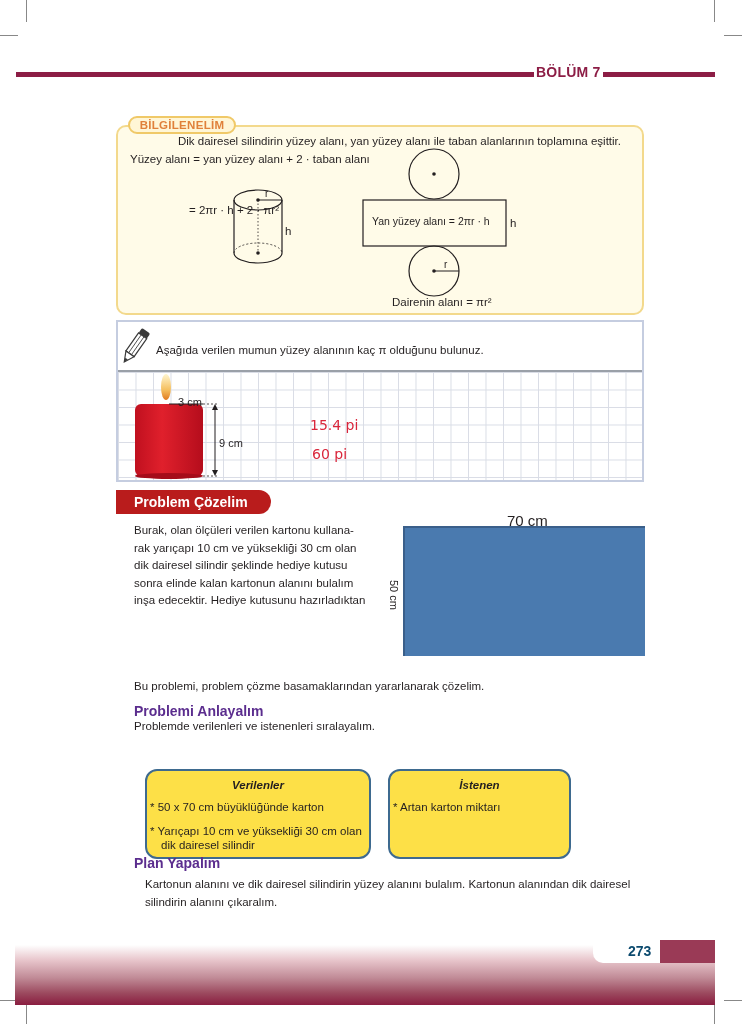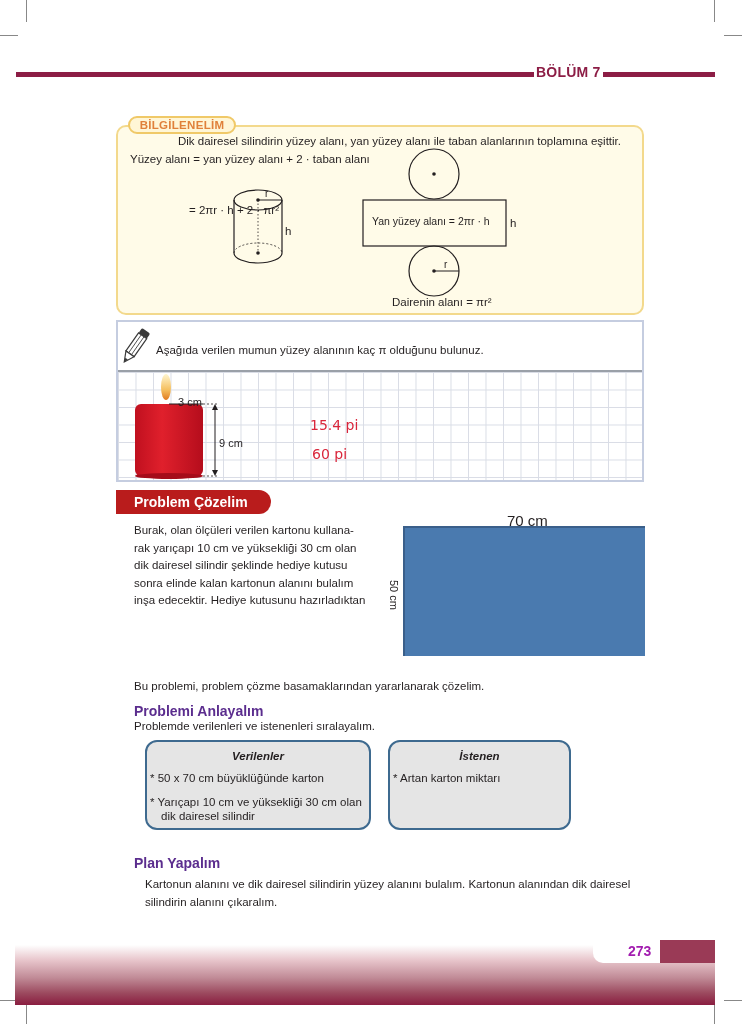--- a/index.html
+++ b/index.html
@@ -33,28 +33,28 @@
   .answer { position:absolute; font-family:"DejaVu Sans", sans-serif; font-size:14px; color:#d9263b; }
   
   .pc-banner { position:absolute; left:116px; top:490px; width:155px; height:24px;
                background:#b91c1c; border-radius:0 12px 12px 0; color:#fff;
                font-family:"Liberation Sans", sans-serif; font-weight:bold; font-size:14px;
                line-height:24px; padding-left:18px; box-sizing:border-box; }
   .para { position:absolute; font-family:"Liberation Sans", sans-serif; font-size:11.5px; line-height:17.5px; color:#231f20; }
   .board { position:absolute; left:403px; top:526px; width:242px; height:130px; background:#4a7aaf;
            border-left:2px solid #3a5f8a; border-top:2px solid #3a5f8a; box-sizing:border-box; }
   .h-purple { position:absolute; font-family:"Liberation Sans", sans-serif; font-weight:bold; font-size:14px; color:#5b2d8e; }
-  .card { position:absolute; top:740px; height:90px; border:2px solid #3e6a8f; border-radius:12px; box-sizing:border-box; background:#e5e5e5; }
+  .card { position:absolute; top:769px; height:90px; border:2px solid #3e6a8f; border-radius:12px; box-sizing:border-box; background:#fde047; }
   .card-title { position:absolute; top:8px; left:0; right:0; text-align:center; font-family:"Liberation Sans", sans-serif;
                 font-weight:bold; font-style:italic; font-size:11.5px; color:#231f20; }
   
   .footer-band { position:absolute; left:15px; top:945px; width:700px; height:60px;
                  background:linear-gradient(to bottom, #ffffff 0%, #e8c6cc 25%, #c08a96 55%, #9c4a5f 80%, #8a1d40 100%); }
   .page-num-wrap { position:absolute; left:593px; top:940px; width:67px; height:23px; background:#fff; border-radius:0 0 0 10px; }
-  .page-num { position:absolute; left:628px; top:943px; font-family:"Liberation Sans", sans-serif; font-weight:bold; font-size:14px; color:#a21caf; }
+  .page-num { position:absolute; left:628px; top:943px; font-family:"Liberation Sans", sans-serif; font-weight:bold; font-size:14px; color:#0c4a6e; }
   .page-tab { position:absolute; left:660px; top:940px; width:55px; height:23px; background:#9a3a56; }
 </style>
 </head>
 <body>
 
 <div class="crop" style="left:26px;top:0;width:1px;height:22px;"></div>
 <div class="crop" style="left:0;top:35px;width:18px;height:1px;"></div>
 <div class="crop" style="left:714px;top:0;width:1px;height:22px;"></div>
 <div class="crop" style="left:724px;top:35px;width:18px;height:1px;"></div>
 <div class="crop" style="left:0;top:1000px;width:18px;height:1px;"></div>

